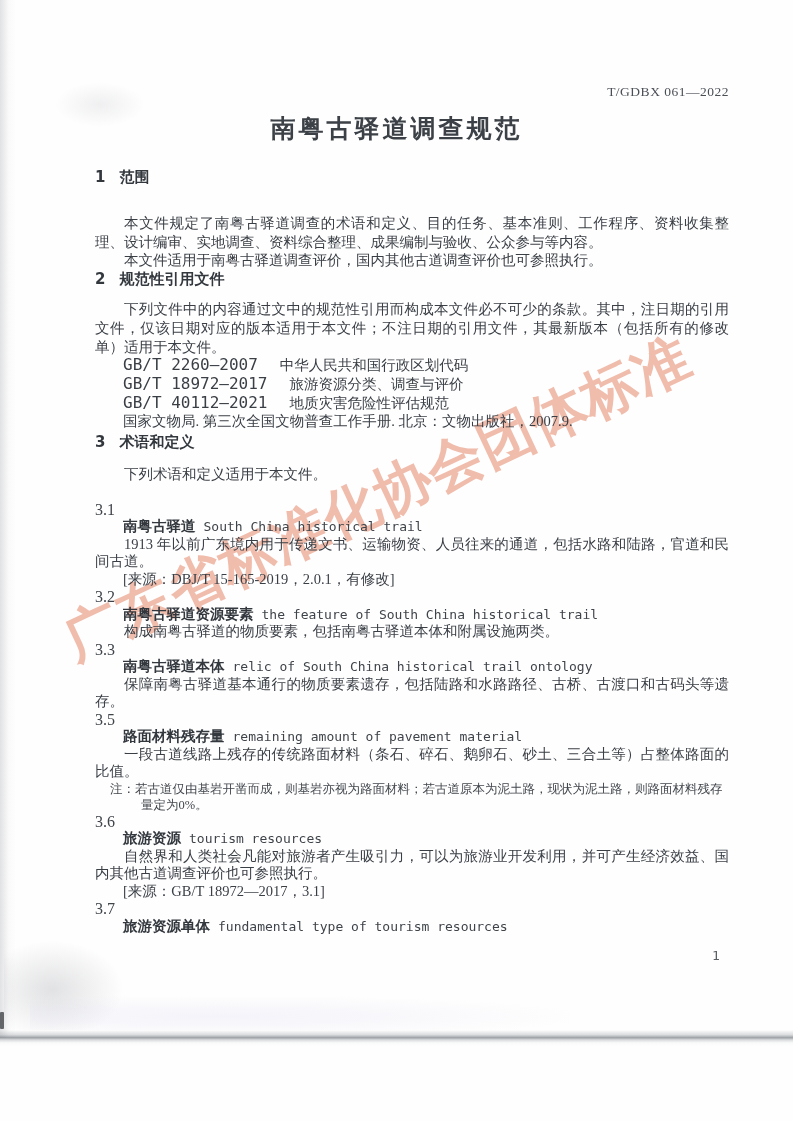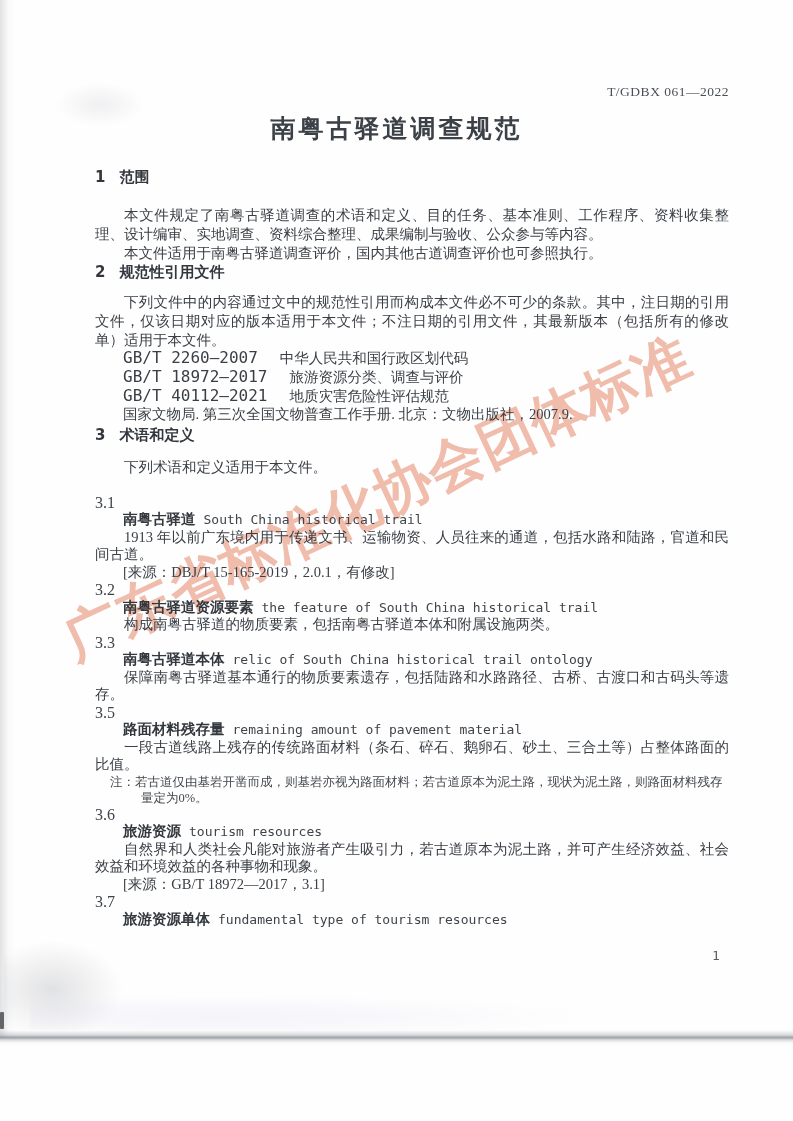--- a/index.html
+++ b/index.html
@@ -115,21 +115,21 @@
   .sec-heading {
     font-family: "DejaVu Sans", sans-serif;
     font-weight: bold;
     font-size: 15px;
     color: #33383e;
     line-height: 19px;
     text-align: left;
   }
   .sec-num { margin-right: 14px; }
   .para { text-indent: 2em; margin: 0; }
-  .mt-p1  { margin-top: 20px; font-family: Liberation Mono, monospace; }
+  .mt-p1  { margin-top: 27px; }
   .mt-h2  { }
   .mt-p2  { margin-top: 11px; }
   .mt-h3  { margin-top: 2px;  }
   .mt-int { margin-top: 13px; }
   .mt-terms { margin-top: 17px; }
   .ref-line {
     margin-left: 28px;
     text-align: left;
   }
   .ref-code {
@@ -264,21 +264,21 @@
         </div>
         <div class="term-def">一段古道线路上残存的传统路面材料（条石、碎石、鹅卵石、砂土、三合土等）占整体路面的比值。</div>
         <div class="term-note">注：若古道仅由基岩开凿而成，则基岩亦视为路面材料；若古道原本为泥土路，现状为泥土路，则路面材料残存量定为0%。</div>
       </div>
 
       <div class="clause">
         <div class="clause-num">3.6</div>
         <div class="term-line">
           <span class="term-zh">旅游资源</span><span class="term-en">tourism resources</span>
         </div>
-        <div class="term-def">自然界和人类社会凡能对旅游者产生吸引力，若古道原本为泥土路，并可产生经济效益、社会效益和环境效益的各种事物和现象。</div>
+        <div class="term-def">自然界和人类社会凡能对旅游者产生吸引力，可以为旅游业开发利用，并可产生经济效益、国内其他古道调查评价也可参照执行。</div>
         <div class="term-source">[来源：GB/T 18972—2017，3.1]</div>
       </div>
 
       <div class="clause">
         <div class="clause-num">3.7</div>
         <div class="term-line">
           <span class="term-zh">旅游资源单体</span><span class="term-en">fundamental type of tourism resources</span>
         </div>
       </div>
 

